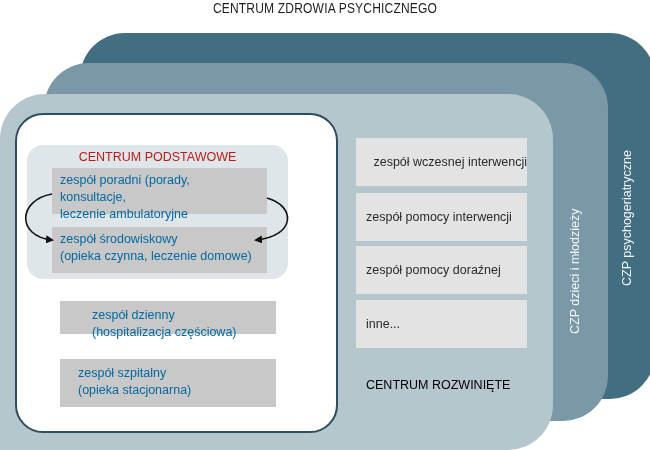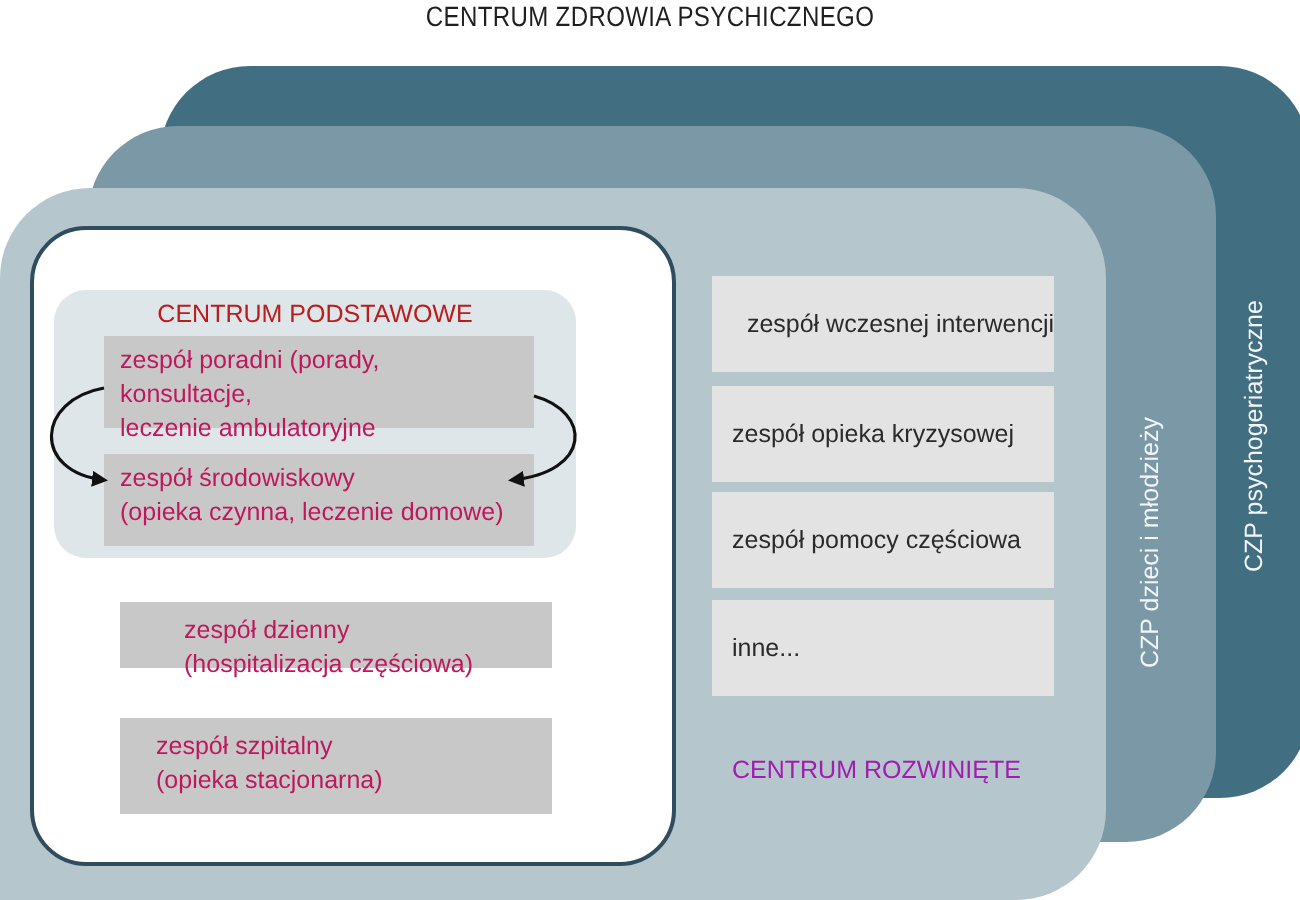--- a/index.html
+++ b/index.html
@@ -20,29 +20,29 @@
     .vl-back { left: 620px; top: 286px; }
     .pelne { position: absolute; left: 15px; top: 113px; width: 319px; height: 316px;
              background: #ffffff; border: 2px solid #2f4d5c; border-radius: 28px; }
     .pelne-title { position: absolute; left: 0; width: 100%; top: 8px; text-align: center;
                    font-size: 12.5px; color: #2a2a2a; }
     .podst { position: absolute; left: 10px; top: 30px; width: 261px; height: 134px;
              background: #dfe6ea; border-radius: 16px; }
     .podst-title { position: absolute; left: 0; width: 100%; top: 5px; text-align: center;
                    font-size: 12.5px; color: #b91c1c; }
     .gbox { position: absolute; background: #c8c8c8; font-size: 12.5px; line-height: 17px;
-            padding: 4px 8px; box-sizing: border-box; color: #be185d; }
+            padding: 4px 8px; box-sizing: border-box; color: #0369a1; }
     .g1 { left: 27px; top: 37px; width: 215px; height: 46px; padding-left: 8px; }
     .g2 { left: 27px; top: 92px; width: 215px; height: 44px; padding-left: 8px; }
     .g3 { left: 45px; top: 186px; width: 215px; height: 47px; padding-left: 19px; }
     .g4 { left: 45px; top: 244px; width: 215px; height: 47px; padding-left: 19px; }
     .rbox { position: absolute; left: 356px; width: 171px; height: 48px; background: #e3e3e3;
             font-size: 12.5px; line-height: 48px; padding-left: 10px; box-sizing: border-box; color: #2a2a2a; }
     .r1 { top: 138px; text-align: right; } .r2 { top: 193px; } .r3 { top: 246px; } .r4 { top: 300px; }
-    .rozw { position: absolute; left: 366px; top: 378px; font-size: 12.5px; color: #a21caf; }
+    .rozw { position: absolute; left: 366px; top: 378px; font-size: 12.5px; color: #000000; }
     svg.arrows { position: absolute; left: 0; top: 0; pointer-events: none; }
   </style>
 </head>
 <body>
 
 <div class="title">CENTRUM ZDROWIA PSYCHICZNEGO</div>
 
 <div class="layer layer-back"></div>
 <div class="layer layer-mid"></div>
 <div class="layer layer-front"></div>
@@ -67,22 +67,22 @@
 <div class="gbox g3" style="position:absolute;left:60px;top:301px;width:216px;height:33px;padding-left:32px;padding-top:6px;">
   <div>zespół dzienny</div>
   <div>(hospitalizacja częściowa)</div>
 </div>
 <div class="gbox g4" style="position:absolute;left:60px;top:359px;width:216px;height:48px;padding-left:18px;padding-top:6px;">
   <div>zespół szpitalny</div>
   <div>(opieka stacjonarna)</div>
 </div>
 
 <div class="rbox r1">zespół wczesnej interwencji</div>
-<div class="rbox r2">zespół opieka kryzysowej</div>
-<div class="rbox r3">zespół pomocy częściowa</div>
+<div class="rbox r2">zespół pomocy interwencji</div>
+<div class="rbox r3">zespół pomocy doraźnej</div>
 <div class="rbox r4">inne...</div>
 
 <div class="rozw">CENTRUM ROZWINIĘTE</div>
 
 <svg class="arrows" width="650" height="450">
   <defs>
     <marker id="ah" markerWidth="8" markerHeight="8" refX="6" refY="4" orient="auto" markerUnits="userSpaceOnUse">
       <path d="M0,0 L8,4 L0,8 Z" fill="#111"></path>
     </marker>
   </defs>

